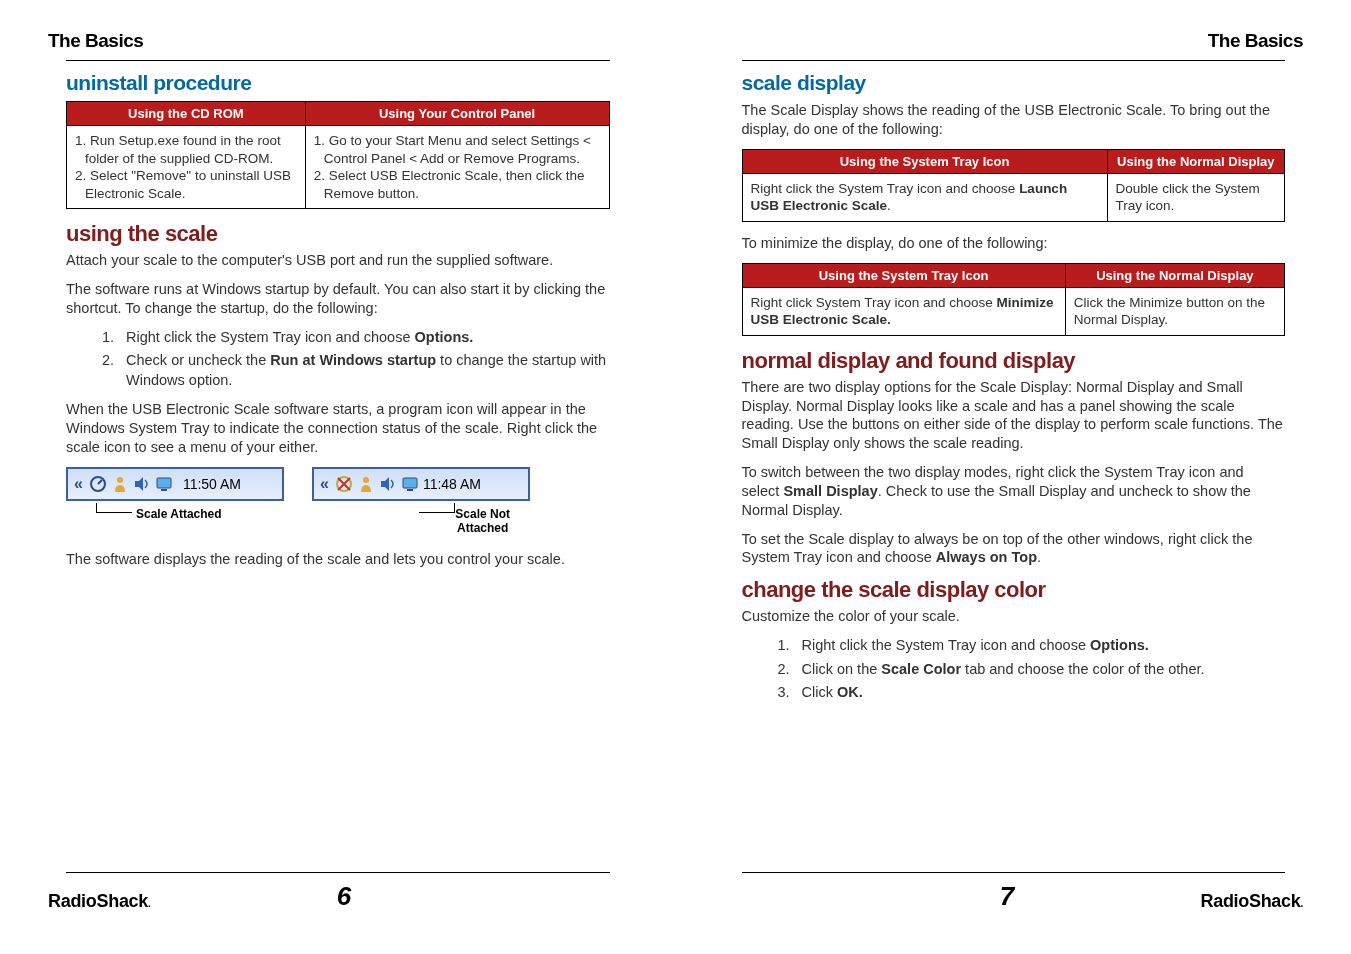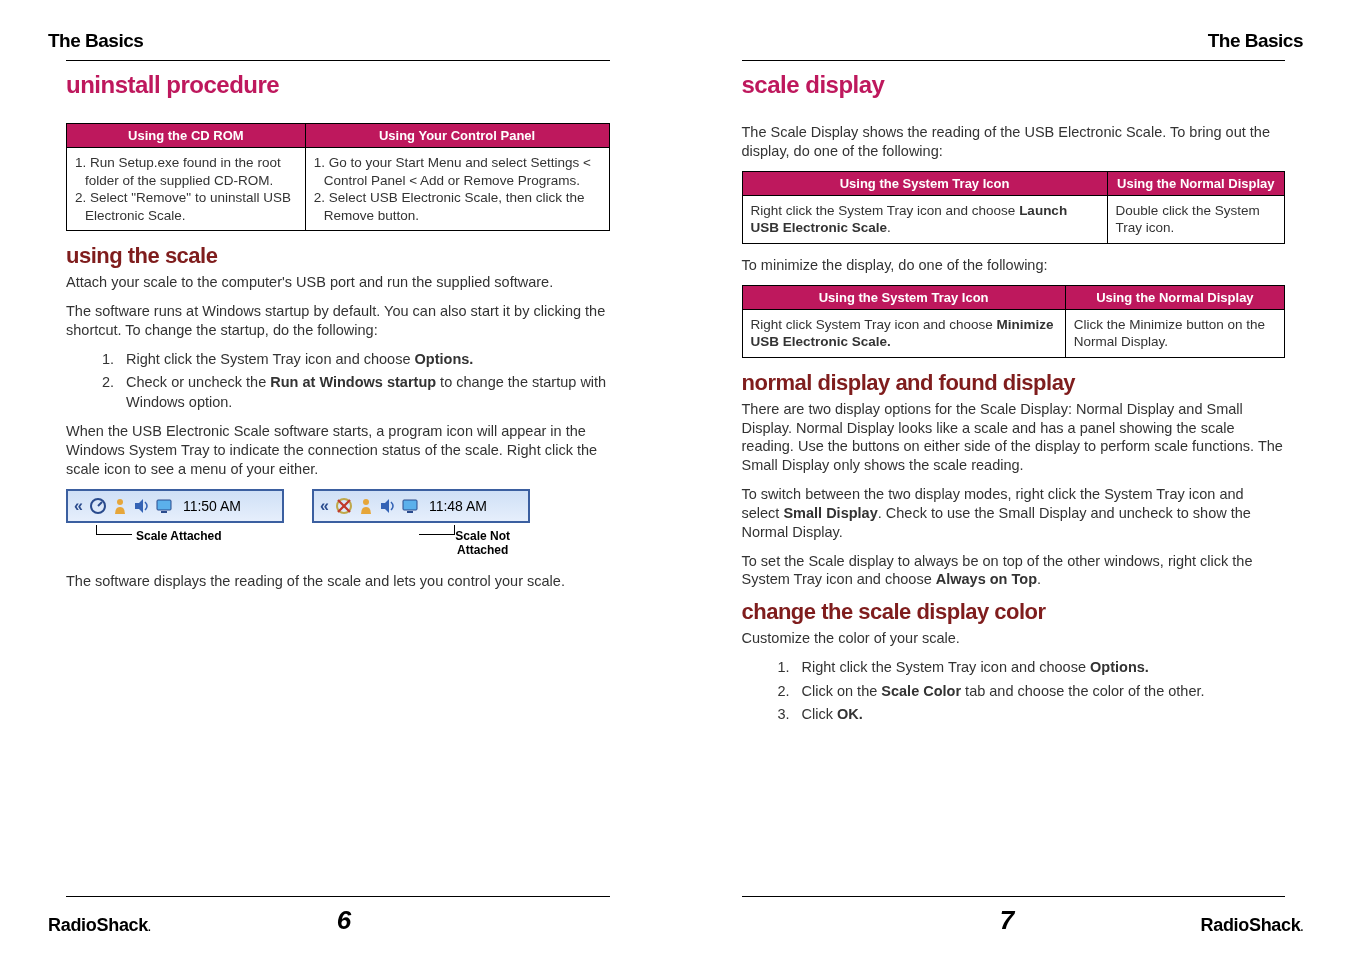--- a/index.html
+++ b/index.html
@@ -6,21 +6,21 @@
   body {
     font-family: Arial, Helvetica, sans-serif;
     background: #fff;
     color: #000;
     width: 1351px;
     height: 954px;
     display: flex;
   }
   .page {
     width: 50%;
-    padding: 30px 48px 18px 48px;
+    padding: 30px 48px 42px 48px;
     display: flex;
     flex-direction: column;
     position: relative;
   }
   .header-row {
     font-weight: 800;
     font-size: 19px;
     font-family: Arial, Helvetica, sans-serif;
     margin-bottom: 8px;
     letter-spacing: -0.5px;
@@ -34,23 +34,23 @@
   }
   hr.topline, hr.bottomline {
     border: none;
     border-top: 1.5px solid #000;
     margin: 0 0 10px 0;
   }
   hr.bottomline { margin-top: 8px; margin-bottom: 8px;}
   h2 {
     font-family: Arial, Helvetica, sans-serif;
     font-weight: 900;
-    font-size: 24px;
-    color: #be185d;
-    margin-bottom: 24px;
+    font-size: 21px;
+    color: #0369a1;
+    margin-bottom: 6px;
     letter-spacing: -0.5px;
   }
   h3 {
     font-family: Arial, Helvetica, sans-serif;
     font-weight: 900;
     font-size: 22px;
     color: #7f1d1d;
     margin-bottom: 4px;
     letter-spacing: -0.5px;
   }
@@ -71,21 +71,21 @@
     color: #333;
     padding-left: 8px;
   }
   table.doc {
     border-collapse: collapse;
     width: 100%;
     margin-bottom: 12px;
     font-size: 13.5px;
   }
   table.doc th {
-    background: #be185d;
+    background: #b91c1c;
     color: #fff;
     font-weight: bold;
     padding: 4px 6px;
     border: 1.2px solid #000;
     font-size: 13px;
   }
   table.doc td {
     border: 1.2px solid #000;
     padding: 6px 8px;
     vertical-align: middle;
@@ -217,21 +217,21 @@
                 <polygon points="2,6 6,6 10,2 10,16 6,12 2,12" fill="#3463b5"></polygon>
                 <path d="M12 5 Q16 9 12 13" fill="none" stroke="#3463b5" stroke-width="1.5"></path>
               </svg>
           </span>
           <span class="tray-icon">
             <svg width="18" height="18">
                 <rect x="2" y="3" width="14" height="10" rx="1" fill="#5bb0eb" stroke="#2a4b8d"></rect>
                 <rect x="6" y="14" width="6" height="2" fill="#2a4b8d"></rect>
               </svg>
           </span>
-          <span style="margin-left:6px;">11:48 AM</span>
+          <span style="">11:48 AM</span>
         </div>
       </div>
       <div class="caption-row">
         <div class="caption" style="justify-content:flex-start; padding-left:30px;">
           <span class="lbracket"></span>
           <span class="capt-text">Scale Attached</span>
         </div>
         <div class="caption" style="justify-content:flex-end; padding-right:20px;">
           <span class="lbracket right"></span>
           <span class="capt-text"><span>Scale Not</span><br><span>Attached</span></span>

